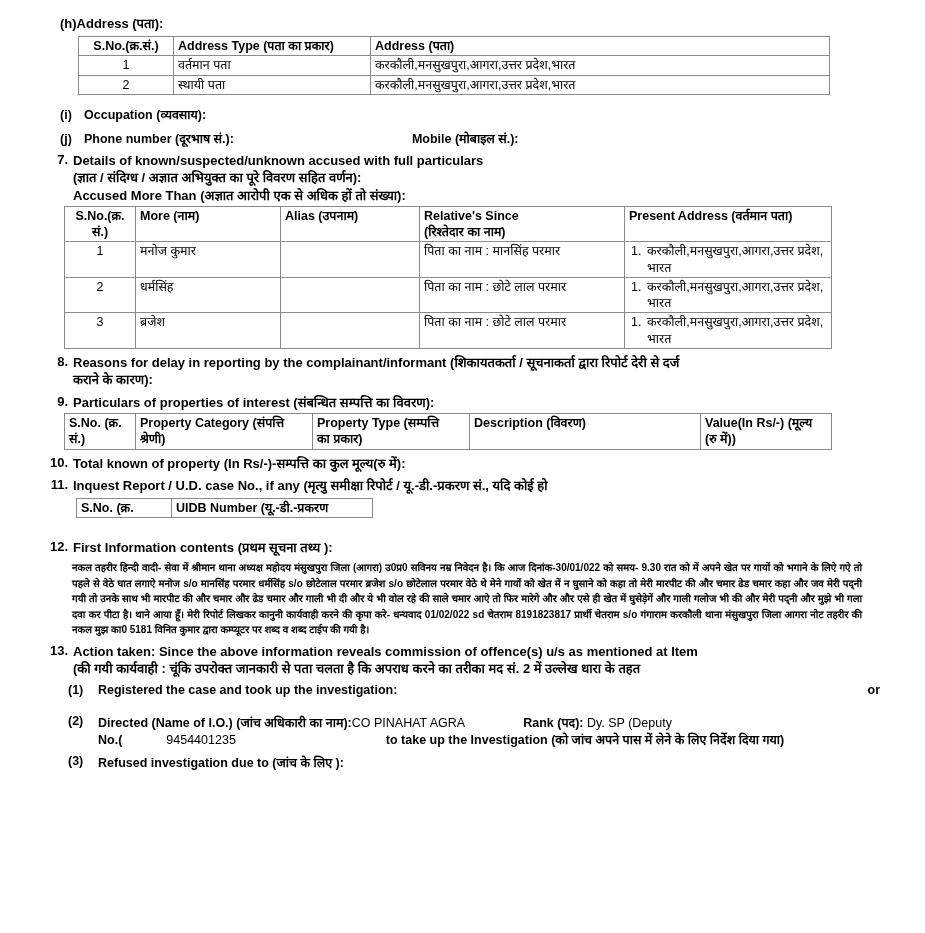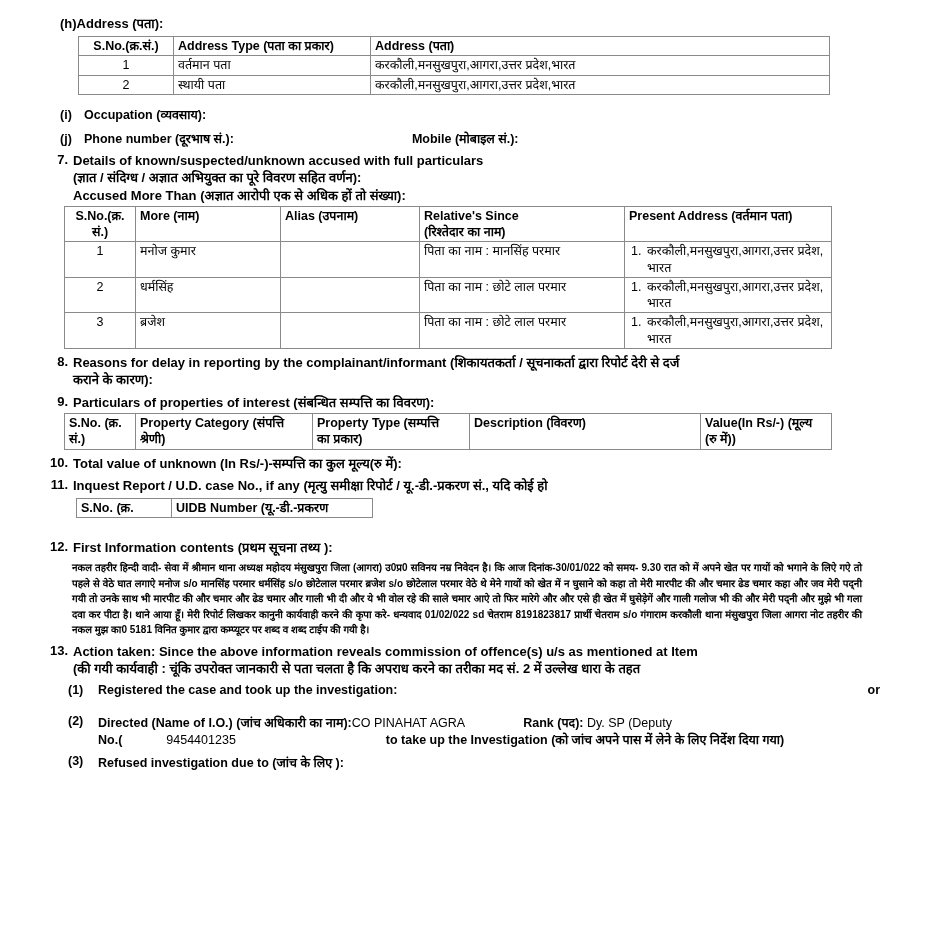--- a/index.html
+++ b/index.html
@@ -215,21 +215,21 @@
         <span>Value(In Rs/-) (मूल्य</span><br>
         <span>(रु में))</span>
       </th>
     </tr>
   </tbody>
       </table>
 
   <div class="item">
     <span class="n">10.</span>
     <span class="c">
-          <span class="cont">Total value of unknown (In Rs/-)-सम्पत्ति का कुल मूल्य(रु में):</span>
+          <span class="cont">Total known of property (In Rs/-)-सम्पत्ति का कुल मूल्य(रु में):</span>
         </span>
   </div>
 
   <div class="item">
     <span class="n">11.</span>
     <span class="c">
           <span class="cont">Inquest Report / U.D. case No., if any (मृत्यु समीक्षा रिपोर्ट / यू.-डी.-प्रकरण सं., यदि कोई हो</span>
         </span>
   </div>
 

